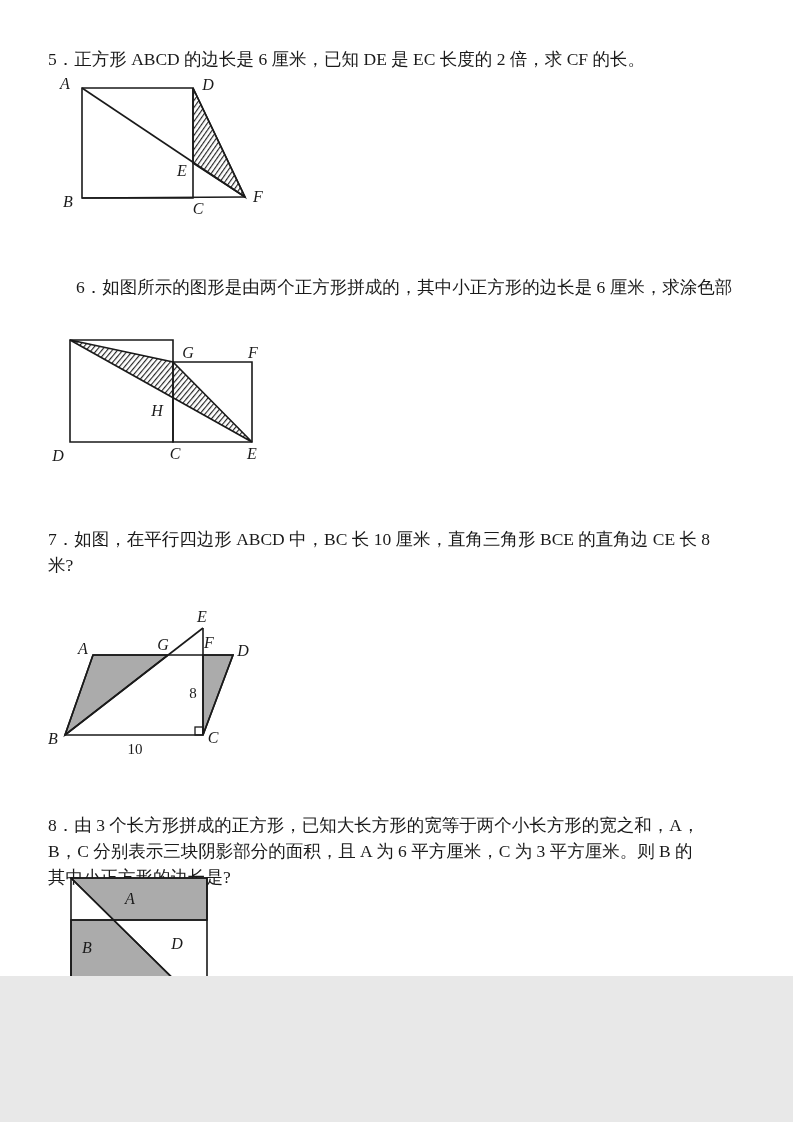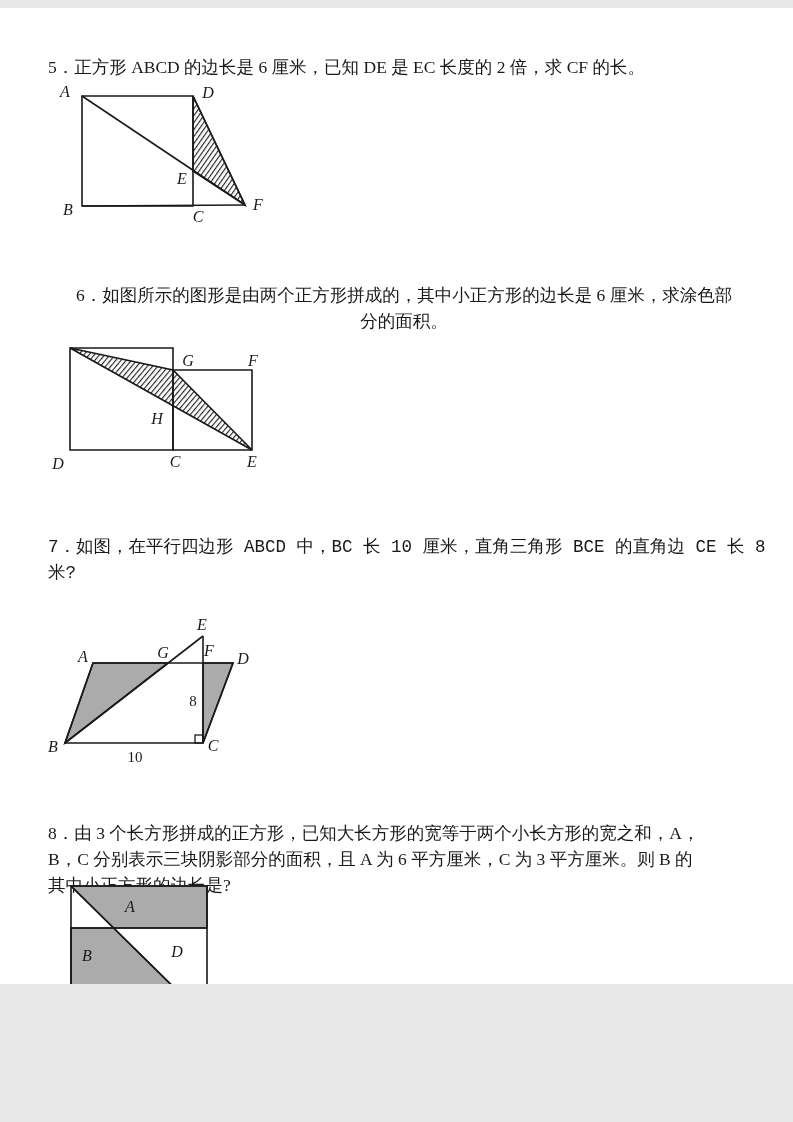--- a/index.html
+++ b/index.html
@@ -1,36 +1,36 @@
 <!DOCTYPE html>
 <html><head>
 <meta charset="utf-8">
 <style>
   html,body{margin:0;padding:0;background:#e8e8e8;}
   .page{
     position:relative;
     width:793px;height:976px;
-    margin:8px auto;
+    margin:0 auto;
     background:#ffffff;
     font-family:"Liberation Serif","DejaVu Serif",serif;
     color:#1a1a1a;
     overflow:hidden;
   }
   .problem{
     position:absolute;
     left:48px;
     width:712px;
     font-size:17.5px;
     line-height:26px;
     color:#1a1a1a;
   }
   .tline{white-space:nowrap;}
   .problem-5{top:46px;}
   .problem-6{top:274px;text-align:center;}
-  .problem-7{top:526px;font-family:Liberation Mono, monospace;}
+  .problem-7{top:526px;}
   .problem-8{top:812px;}
   .fig{position:absolute;}
   .fig-5{left:50px;top:75px;}
   .fig-6{left:45px;top:330px;}
   .fig-7{left:40px;top:605px;}
   .fig-8{left:60px;top:870px;}
   svg{display:block;}
 </style>
 </head>
 <body>
@@ -56,21 +56,20 @@
         <text x="158" y="15" text-anchor="middle" fill="#1a1a1a" font-family="&quot;Liberation Serif&quot;,&quot;DejaVu Serif&quot;,serif" font-size="16" font-style="italic">D</text>
         <text x="18" y="132" text-anchor="middle" fill="#1a1a1a" font-family="&quot;Liberation Serif&quot;,&quot;DejaVu Serif&quot;,serif" font-size="16" font-style="italic">B</text>
         <text x="148" y="139" text-anchor="middle" fill="#1a1a1a" font-family="&quot;Liberation Serif&quot;,&quot;DejaVu Serif&quot;,serif" font-size="16" font-style="italic">C</text>
         <text x="132" y="101" text-anchor="middle" fill="#1a1a1a" font-family="&quot;Liberation Serif&quot;,&quot;DejaVu Serif&quot;,serif" font-size="16" font-style="italic">E</text>
         <text x="208" y="127" text-anchor="middle" fill="#1a1a1a" font-family="&quot;Liberation Serif&quot;,&quot;DejaVu Serif&quot;,serif" font-size="16" font-style="italic">F</text>
       </svg>
     </div>
 
   <div class="problem problem-6">
       <div class="tline">6．如图所示的图形是由两个正方形拼成的，其中小正方形的边长是 6 厘米，求涂色部</div>
-      <div class="tline">分的面积。</div>
     </div>
   <div class="fig fig-6">
       <svg width="240" height="142">
         <defs>
           <pattern id="hatch1" width="4" height="4" patternUnits="userSpaceOnUse" patternTransform="rotate(-50)">
             <rect x="0" y="0" width="4" height="4" fill="#ffffff"></rect>
             <line x1="0" y1="0.6" x2="4" y2="0.6" stroke="#1a1a1a" stroke-width="1.1"></line>
           </pattern>
         </defs>
         <polygon points="25,10 128,32 207,112" fill="url(#hatch1)" stroke="#1a1a1a" stroke-width="1.6" stroke-linejoin="miter"></polygon>

